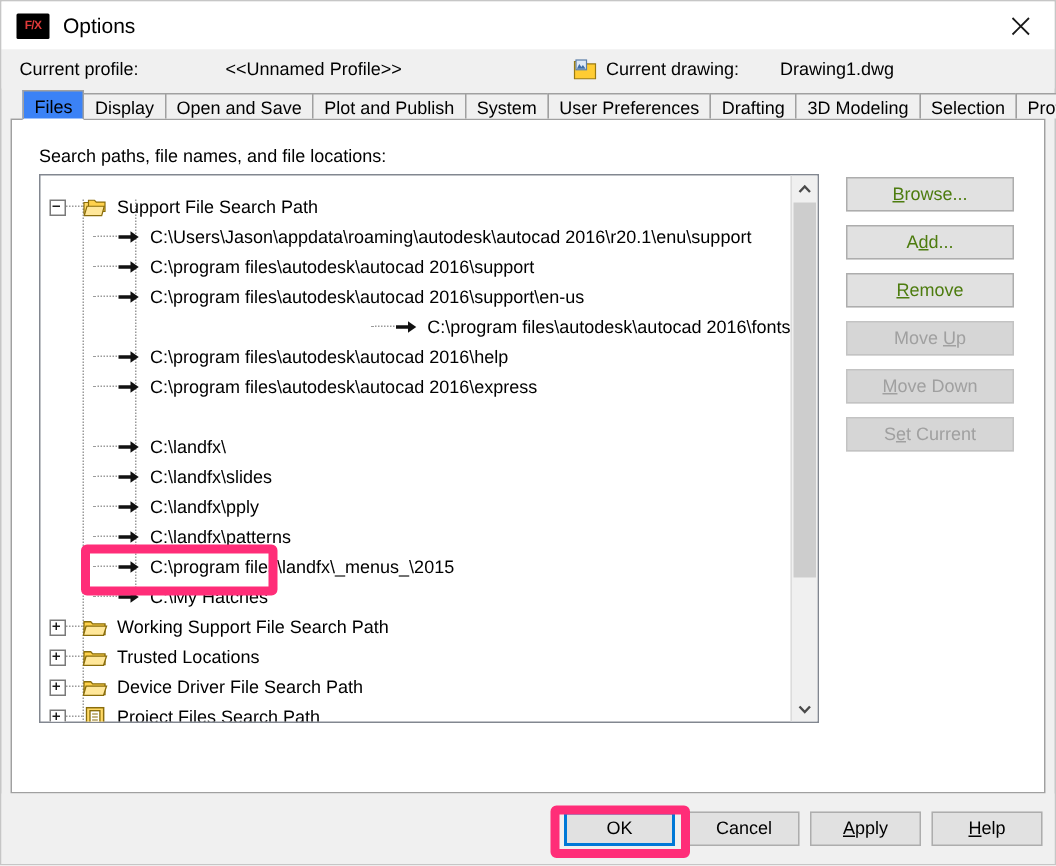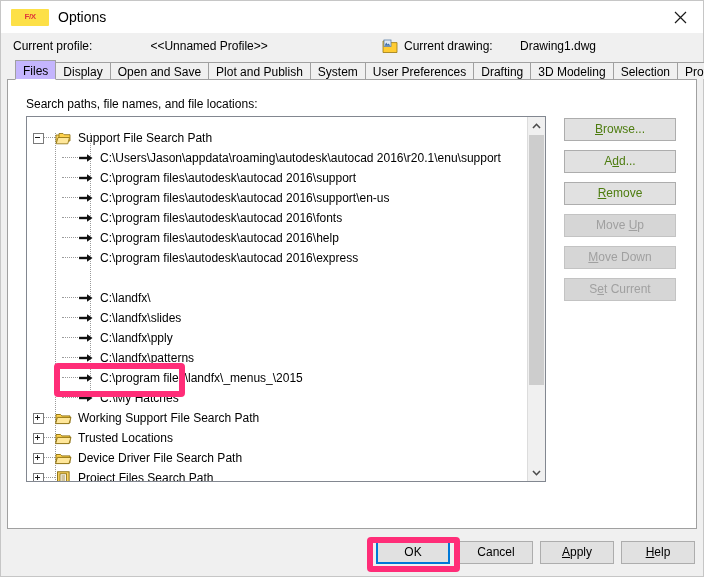--- a/index.html
+++ b/index.html
@@ -32,23 +32,23 @@
   .titlebar {
     height: 32px;
     background: #ffffff;
     display: flex;
     align-items: center;
     padding: 0 0 0 10px;
     flex: none;
     position: relative;
   }
   .app-icon {
-    width: 38px;
+    width: 22px;
     height: 17px;
-    background: #fde047;
+    background: #000000;
     border-radius: 1px;
     display: flex;
     align-items: center;
     justify-content: center;
     flex: none;
     margin-right: 9px;
   }
   .app-icon span {
     color: #e03a3a;
     font-size: 8px;
@@ -117,21 +117,21 @@
     background: #f0f0f0;
     margin-right: -1px;
     line-height: 15px;
     height: 17px;
     box-sizing: border-box;
     cursor: pointer;
     white-space: nowrap;
     color: #000;
   }
   .tab.active {
-    background: #c4b5fd;
+    background: #3b82f6;
     height: 20px;
     padding-top: 3px;
     position: relative;
     z-index: 3;
     border-bottom: 1px solid #ffffff;
     margin-bottom: -1px;
   }
 
   
   .tabpanel {
@@ -409,21 +409,21 @@
           </div>
           <div class="tree-row" style="top: 71px;">
             <span class="child-indent"></span>
             <span class="child-dots"></span>
             <span class="arrow-icon"><svg width="16" height="12" viewBox="0 0 16 12">
                 <path d="M1 6 L9.5 6" stroke="#111" stroke-width="2.4"></path>
                 <path d="M9 2.2 L14.5 6 L9 9.8 Z" fill="#111"></path>
               </svg></span>
             <span class="node-text">C:\program files\autodesk\autocad 2016\support\en-us</span>
           </div>
-          <div class="tree-row" style="top: 91px;">
+          <div class="tree-row" style="top: 91px; justify-content: flex-end;">
             <span class="child-indent"></span>
             <span class="child-dots"></span>
             <span class="arrow-icon"><svg width="16" height="12" viewBox="0 0 16 12">
                 <path d="M1 6 L9.5 6" stroke="#111" stroke-width="2.4"></path>
                 <path d="M9 2.2 L14.5 6 L9 9.8 Z" fill="#111"></path>
               </svg></span>
             <span class="node-text">C:\program files\autodesk\autocad 2016\fonts</span>
           </div>
           <div class="tree-row" style="top: 111px;">
             <span class="child-indent"></span>

